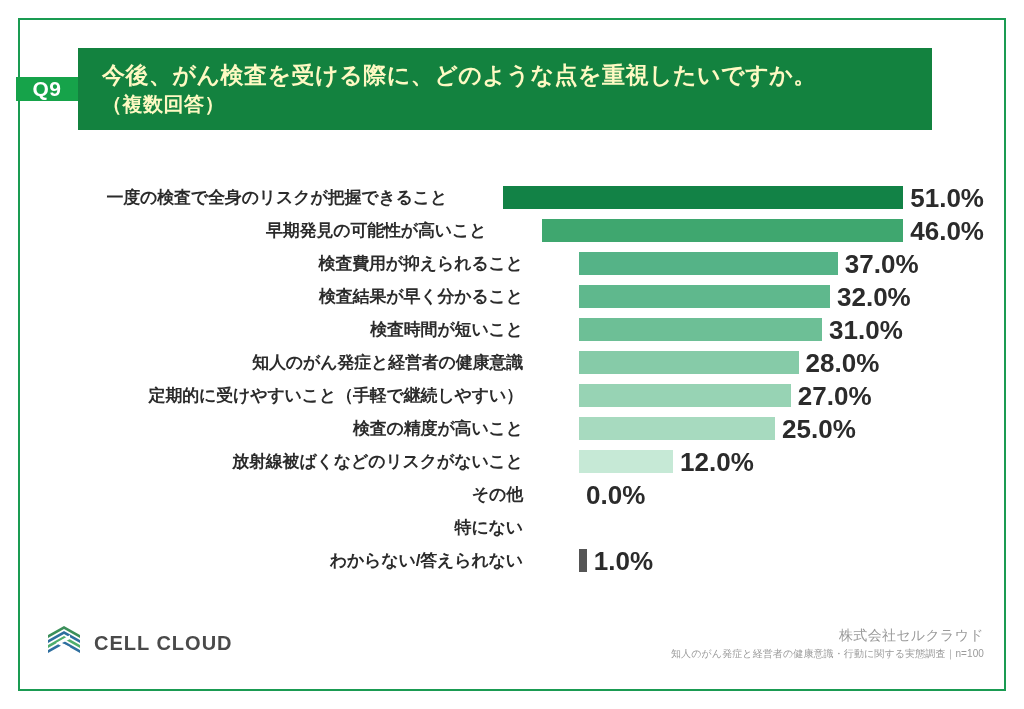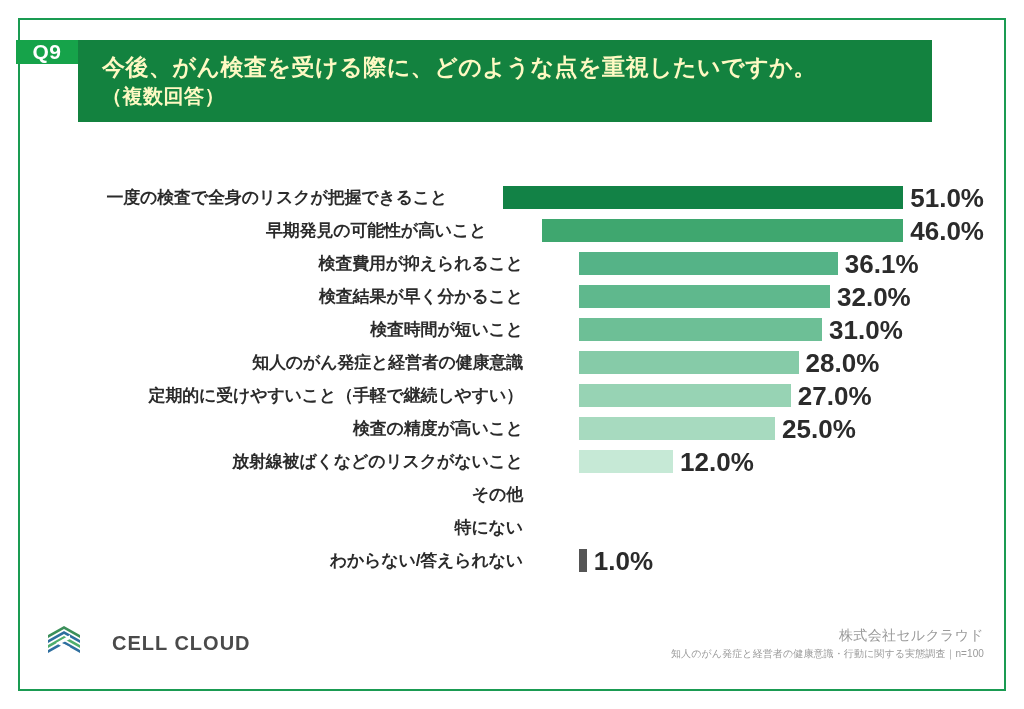--- a/index.html
+++ b/index.html
@@ -31,21 +31,21 @@
     box-sizing: border-box;
   }
   
   .header {
     position: absolute;
     left: 16px;
     top: 40px;
     width: 916px;
     height: 98px;
     display: flex;
-    align-items: flex-start;
+    align-items: center;
   }
   .q-badge {
     width: 62px;
     background: #16a34a;
     color: #ffffff;
     display: flex;
     align-items: center;
     justify-content: center;
     font-size: 21px;
     font-weight: bold;
@@ -123,21 +123,21 @@
     right: 40px;
     bottom: 40px;
     height: 46px;
   }
   .logo {
     position: absolute;
     left: 0;
     top: 0;
     display: flex;
     align-items: center;
-    gap: 28px;
+    gap: 10px;
   }
   .logo-mark {
     width: 40px;
     height: 40px;
     position: relative;
   }
   .logo-text {
     font-size: 20px;
     font-weight: bold;
     color: #4a4a4a;
@@ -189,21 +189,21 @@
         <div class="row-label">早期発見の可能性が高いこと</div>
         <div class="bar-wrap">
           <div class="bar" style="width: 360.8px; background: rgb(63, 167, 111);"></div>
           <div class="bar-value">46.0%</div>
         </div>
       </div>
       <div class="row">
         <div class="row-label">検査費用が抑えられること</div>
         <div class="bar-wrap">
           <div class="bar" style="width: 258.8px; background: rgb(85, 179, 135);"></div>
-          <div class="bar-value">36.1%</div>
+          <div class="bar-value">37.0%</div>
         </div>
       </div>
       <div class="row">
         <div class="row-label">検査結果が早く分かること</div>
         <div class="bar-wrap">
           <div class="bar" style="width: 251px; background: rgb(95, 184, 141);"></div>
           <div class="bar-value">32.0%</div>
         </div>
       </div>
       <div class="row">
@@ -236,20 +236,24 @@
       </div>
       <div class="row">
         <div class="row-label">放射線被ばくなどのリスクがないこと</div>
         <div class="bar-wrap">
           <div class="bar" style="width: 94.1px; background: rgb(198, 233, 214);"></div>
           <div class="bar-value">12.0%</div>
         </div>
       </div>
       <div class="row">
         <div class="row-label">その他</div>
+        <div class="bar-wrap">
+          <div class="bar" style="width: 0px; background: rgb(255, 255, 255);"></div>
+          <div class="bar-value">0.0%</div>
+        </div>
       </div>
       <div class="row">
         <div class="row-label">特にない</div>
       </div>
       <div class="row">
         <div class="row-label">わからない/答えられない</div>
         <div class="bar-wrap">
           <div class="bar" style="width: 7.8px; background: rgb(85, 85, 85);"></div>
           <div class="bar-value">1.0%</div>
         </div>

